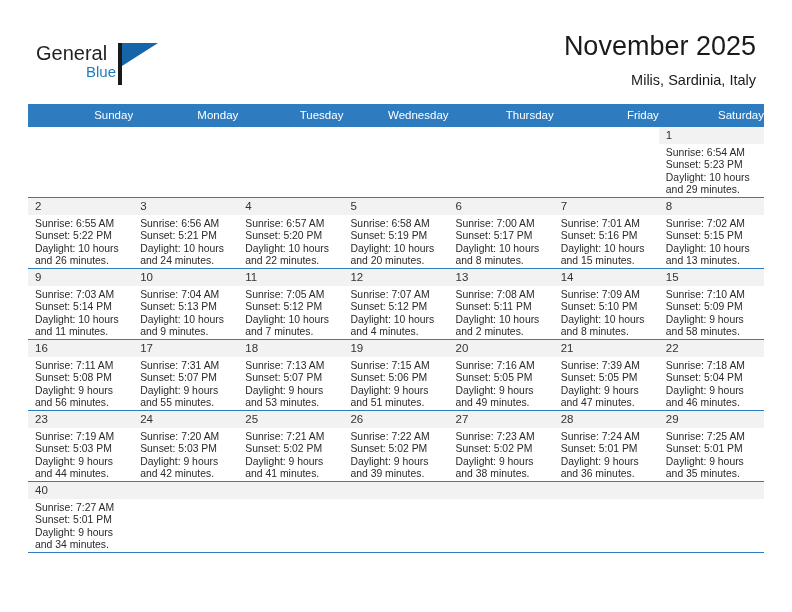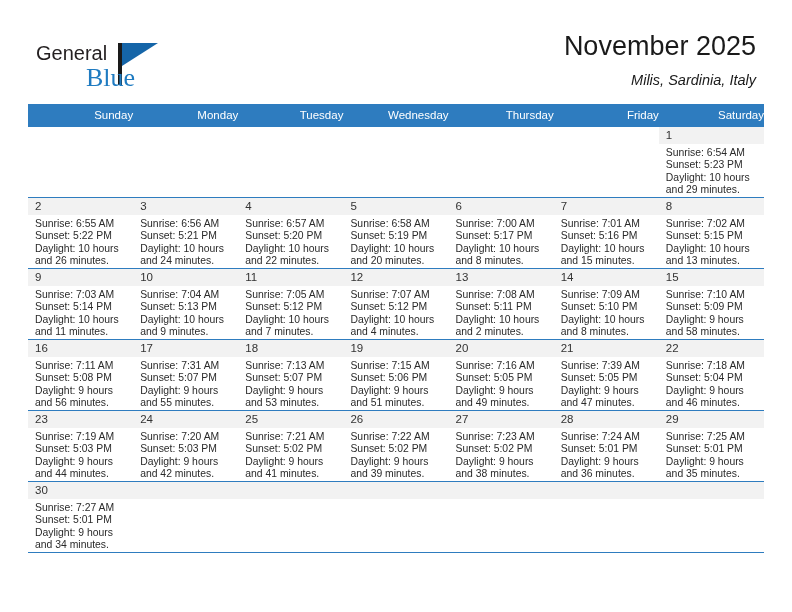--- a/index.html
+++ b/index.html
@@ -42,23 +42,23 @@
     top: 0;
     font-size: 20px;
     letter-spacing: 0px;
     color: #231f20;
     font-family: "Liberation Sans", sans-serif;
   }
   .logo-blue {
     position: absolute;
     left: 50px;
     top: 21px;
-    font-size: 26px;
+    font-size: 15px;
     color: #1f7bc1;
-    font-family: Liberation Serif, serif;
+    font-family: Liberation Sans, sans-serif;
   }
   .logo-triangle {
     position: absolute;
     left: 86px;
     top: 1px;
     width: 0;
     height: 0;
     border-left: 36px solid #1565a8;
     border-bottom: 23px solid transparent;
   }
@@ -85,21 +85,20 @@
     line-height: 32px;
     white-space: nowrap;
   }
   .cal-subtitle {
     font-size: 14.5px;
     font-weight: normal;
     color: #1a1a1a;
     line-height: 20px;
     margin-top: 8px;
     white-space: nowrap;
-    font-style: italic;
   }
 
   
   .calendar {
     position: absolute;
     left: 28px;
     top: 104px;
     width: 736px;
     border-collapse: collapse;
     table-layout: fixed;
@@ -528,21 +527,21 @@
                 <div>Sunset: 5:01 PM</div>
                 <div>Daylight: 9 hours</div>
                 <div>and 35 minutes.</div>
               </div>
             </div>
           </td>
         </tr>
         <tr>
           <td>
             <div class="cell-inner">
-              <div class="daynum-band">30</div>
+              <div class="daynum-band">40</div>
               <div class="info">
                 <div>Sunrise: 7:27 AM</div>
                 <div>Sunset: 5:01 PM</div>
                 <div>Daylight: 9 hours</div>
                 <div>and 34 minutes.</div>
               </div>
             </div>
           </td>
           <td class="cell-empty">
             <div class="cell-inner">

